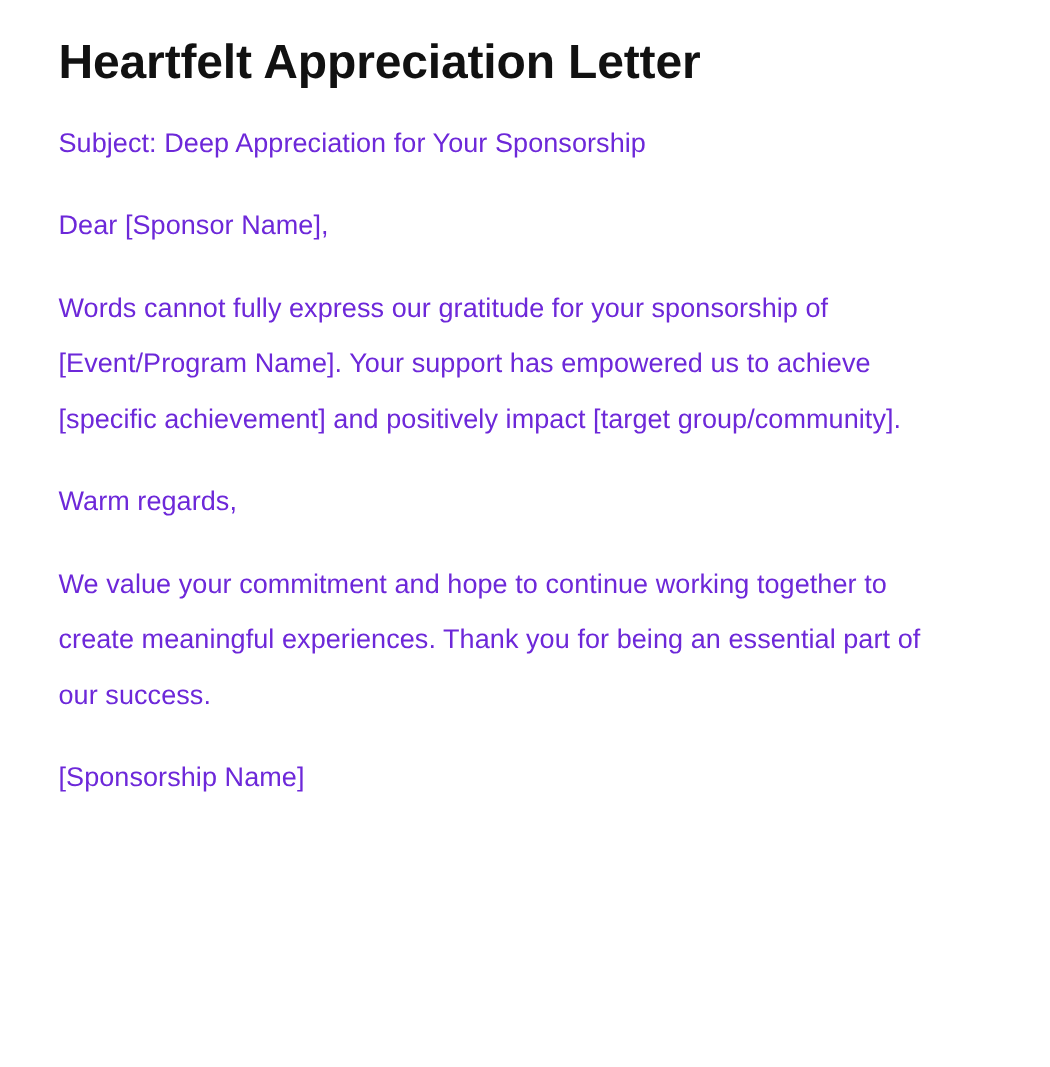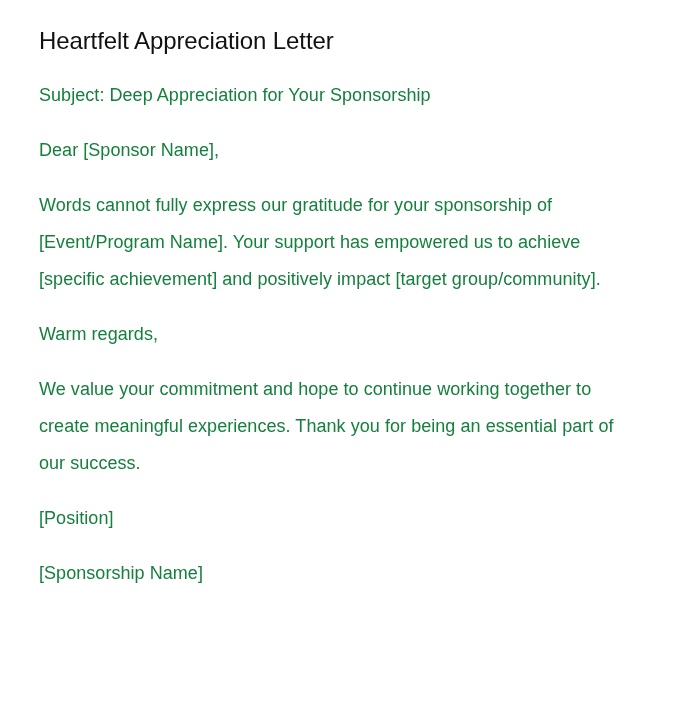--- a/index.html
+++ b/index.html
@@ -16,36 +16,36 @@
     overflow: hidden;
   }
   .page {
     box-sizing: border-box;
     width: 700px;
     height: 711px;
     background: #ffffff;
     padding: 25px 40px 0 39px;
   }
   .letter-title {
-    font-size: 24px;
-    font-weight: normal;
+    font-size: 32px;
+    font-weight: bold;
     line-height: 32px;
     letter-spacing: -0.1px;
     color: #111111;
     margin: 0 0 20px 0;
     white-space: nowrap;
   }
   .letter-body {
     max-width: 595px;
   }
   .para {
     font-size: 18px;
     line-height: 37px;
     font-weight: normal;
-    color: #15803d;
+    color: #6d28d9;
     margin: 15px 0 18px 0;
     letter-spacing: 0.05px;
   }
   .para:last-child {
     margin-bottom: 0;
   }
   .para.short {
     white-space: nowrap;
   }
 </style>
@@ -62,18 +62,17 @@
 
     <p class="para short">Dear [Sponsor Name],</p>
 
     <p class="para">Words cannot fully express our gratitude for your sponsorship of [Event/Program Name]. Your support has empowered us to achieve [specific achievement] and positively impact [target group/community].</p>
 
     <p class="para short">Warm regards,</p>
 
     <p class="para">We value your commitment and hope to continue working together to create meaningful experiences. Thank you for being an essential part of our success.</p>
 
 
-    <p class="para short">[Position]</p>
 
     <p class="para short">[Sponsorship Name]</p>
 
   </div>
 </div>
 
 </body></html>

